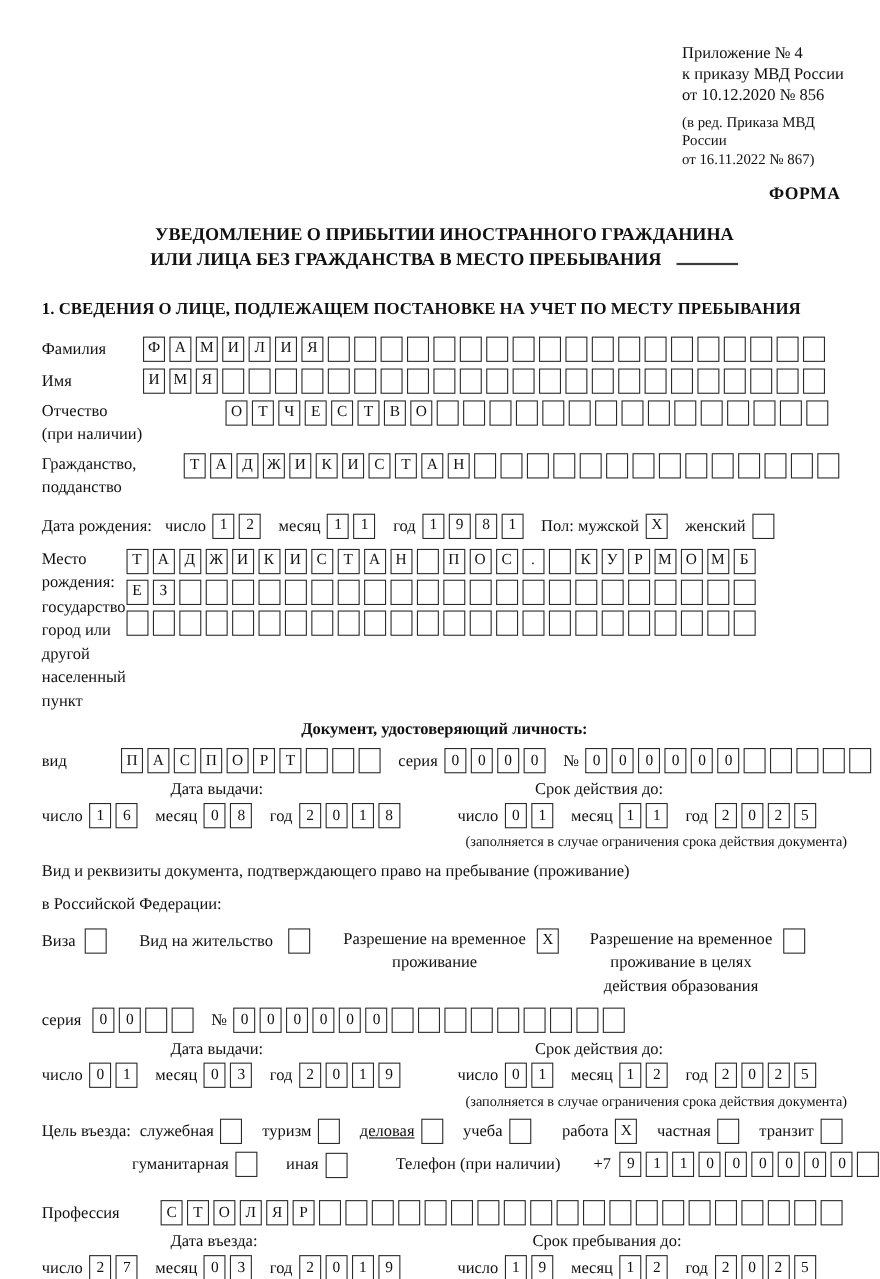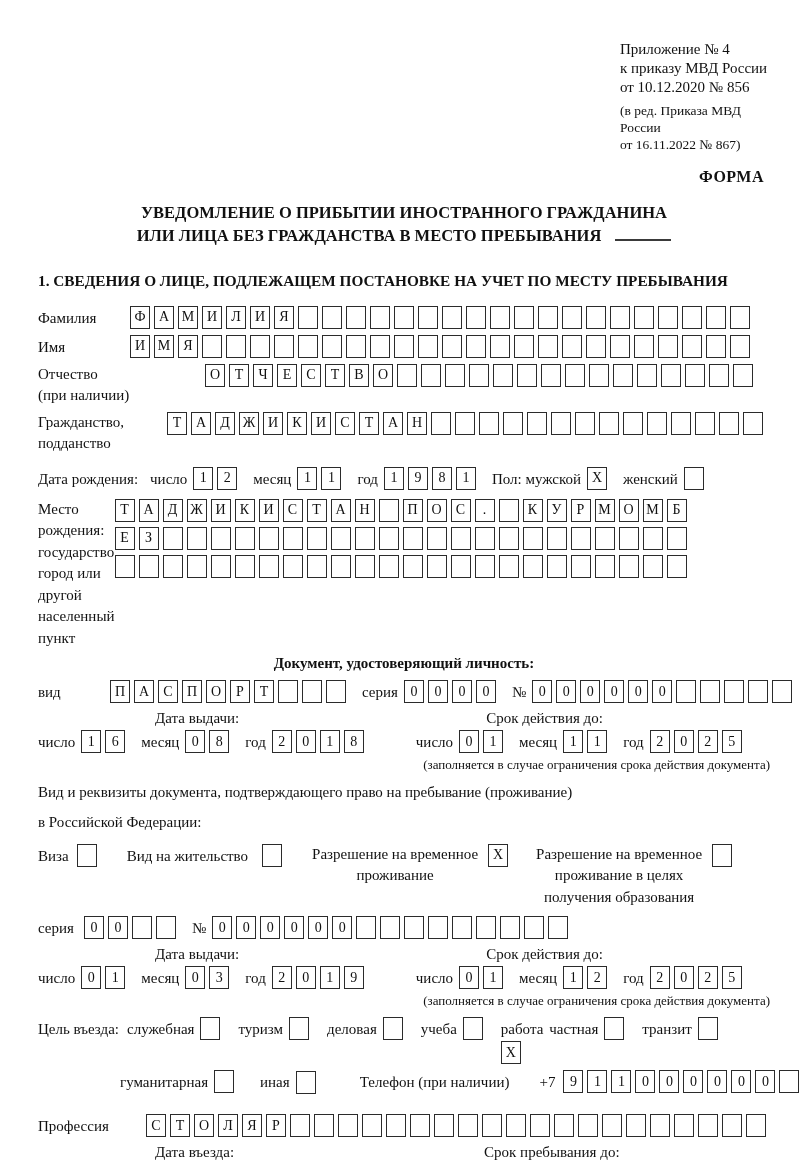--- a/index.html
+++ b/index.html
@@ -414,21 +414,21 @@
         <div>проживание</div>
       </span>
       <span class="cells">
           <span class="cell">X</span>
         </span>
     </span>
     <span class="cb" style="margin-left:24px;">
       <span class="cb-lines" style="margin-right:10px;">
         <div>Разрешение на временное</div>
         <div>проживание в целях</div>
-        <div>получения образования</div>
+        <div>действия образования</div>
       </span>
       <span class="cells">
           <span class="cell"></span>
         </span>
     </span>
   </div>
 
   <div class="row">
     <span class="lbl" style="margin-right:10px;">серия</span>
     <span class="cells">
@@ -506,39 +506,39 @@
         <span class="cells">
           <span class="cell"></span>
         </span>
       </span>
     <span class="opt" style="margin-left:14px;">
         <span class="lbl">туризм</span>
         <span class="cells">
           <span class="cell"></span>
         </span>
       </span>
-    <span class="opt" style="margin-left:14px;">
+    <span class="opt" style="margin-left:14px;text-decoration:underline;">
         <span class="lbl">деловая</span>
         <span class="cells">
           <span class="cell"></span>
         </span>
       </span>
     <span class="opt" style="margin-left:14px;">
         <span class="lbl">учеба</span>
         <span class="cells">
           <span class="cell"></span>
         </span>
       </span>
-    <span class="opt" style="margin-left:14px;flex-direction:column;">
+    <span class="opt" style="margin-left:24px;">
         <span class="lbl">работа</span>
         <span class="cells">
           <span class="cell">X</span>
         </span>
       </span>
-    <span class="opt" style="margin-left:0;justify-content:space-between;">
+    <span class="opt" style="margin-left:14px;justify-content:space-between;">
         <span class="lbl">частная</span>
         <span class="cells">
           <span class="cell"></span>
         </span>
       </span>
     <span class="opt" style="margin-left:14px;">
         <span class="lbl">транзит</span>
         <span class="cells">
           <span class="cell"></span>
         </span>

